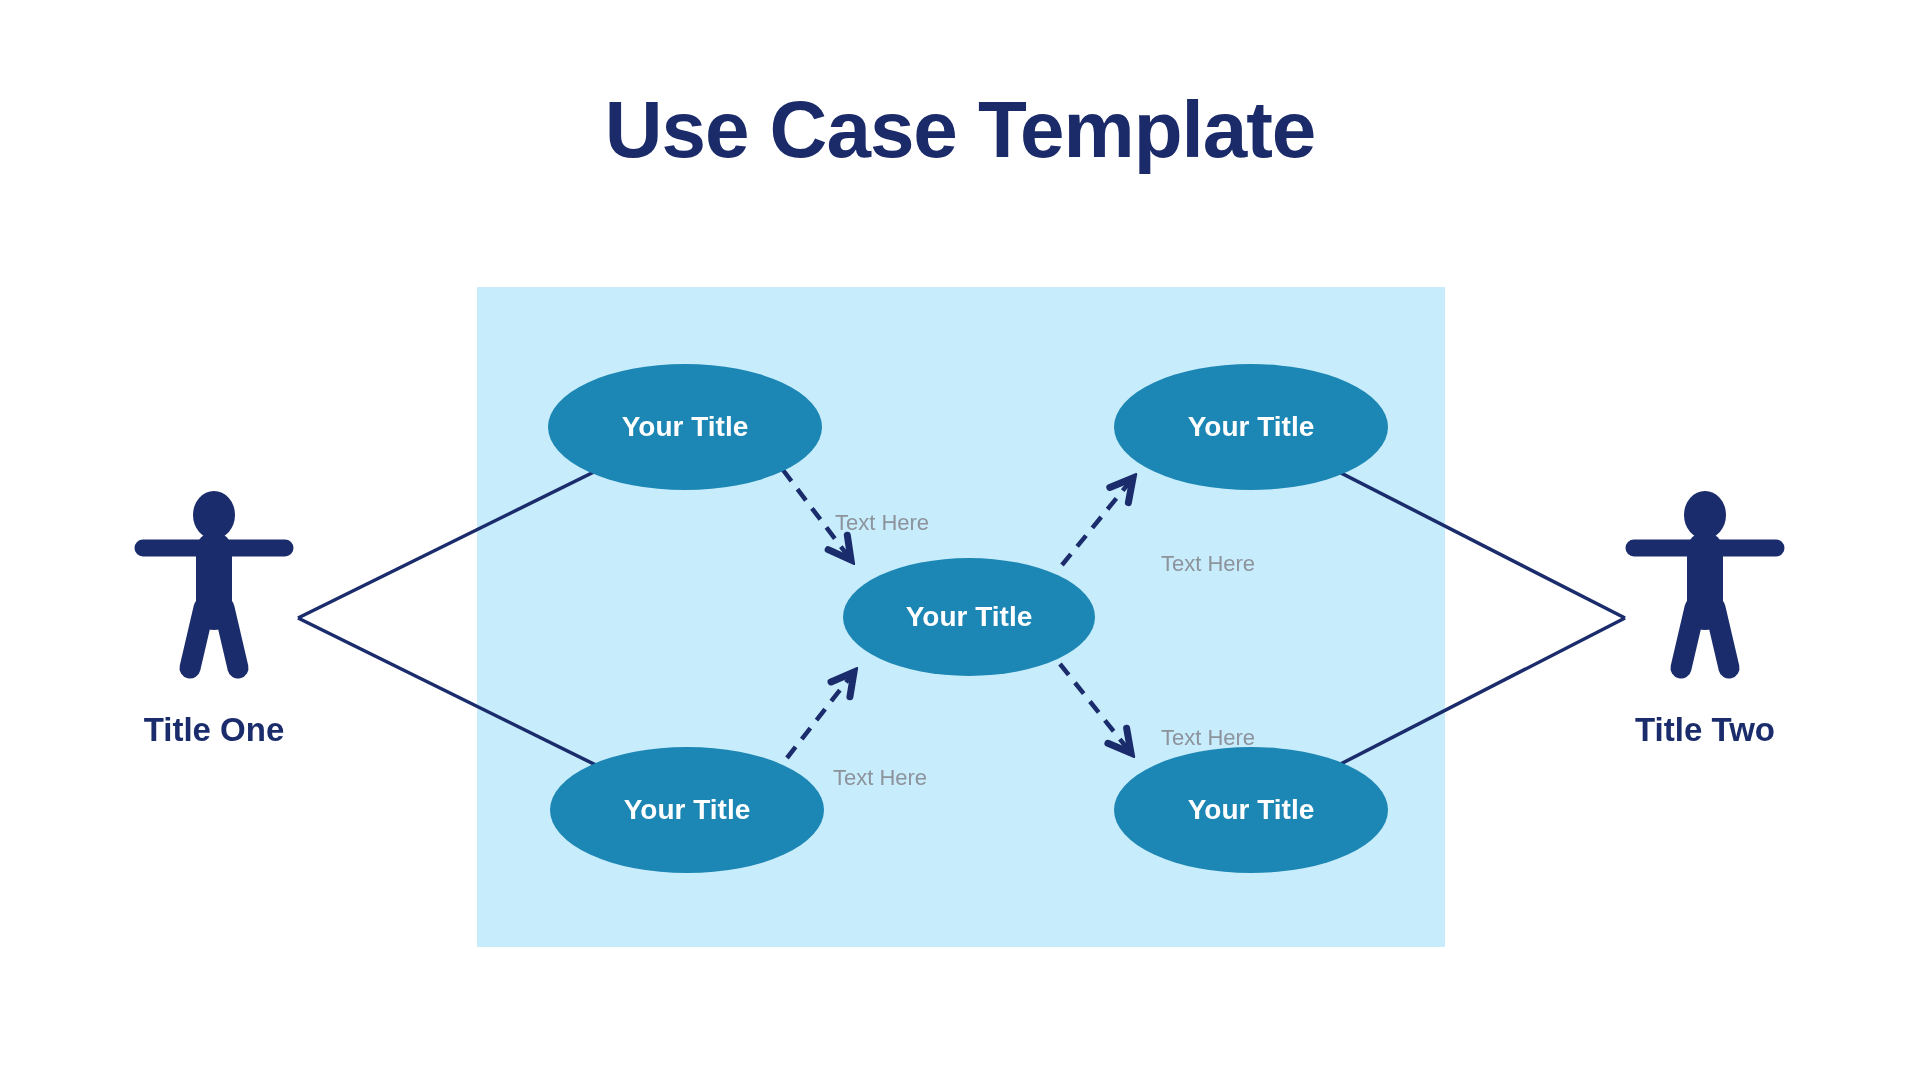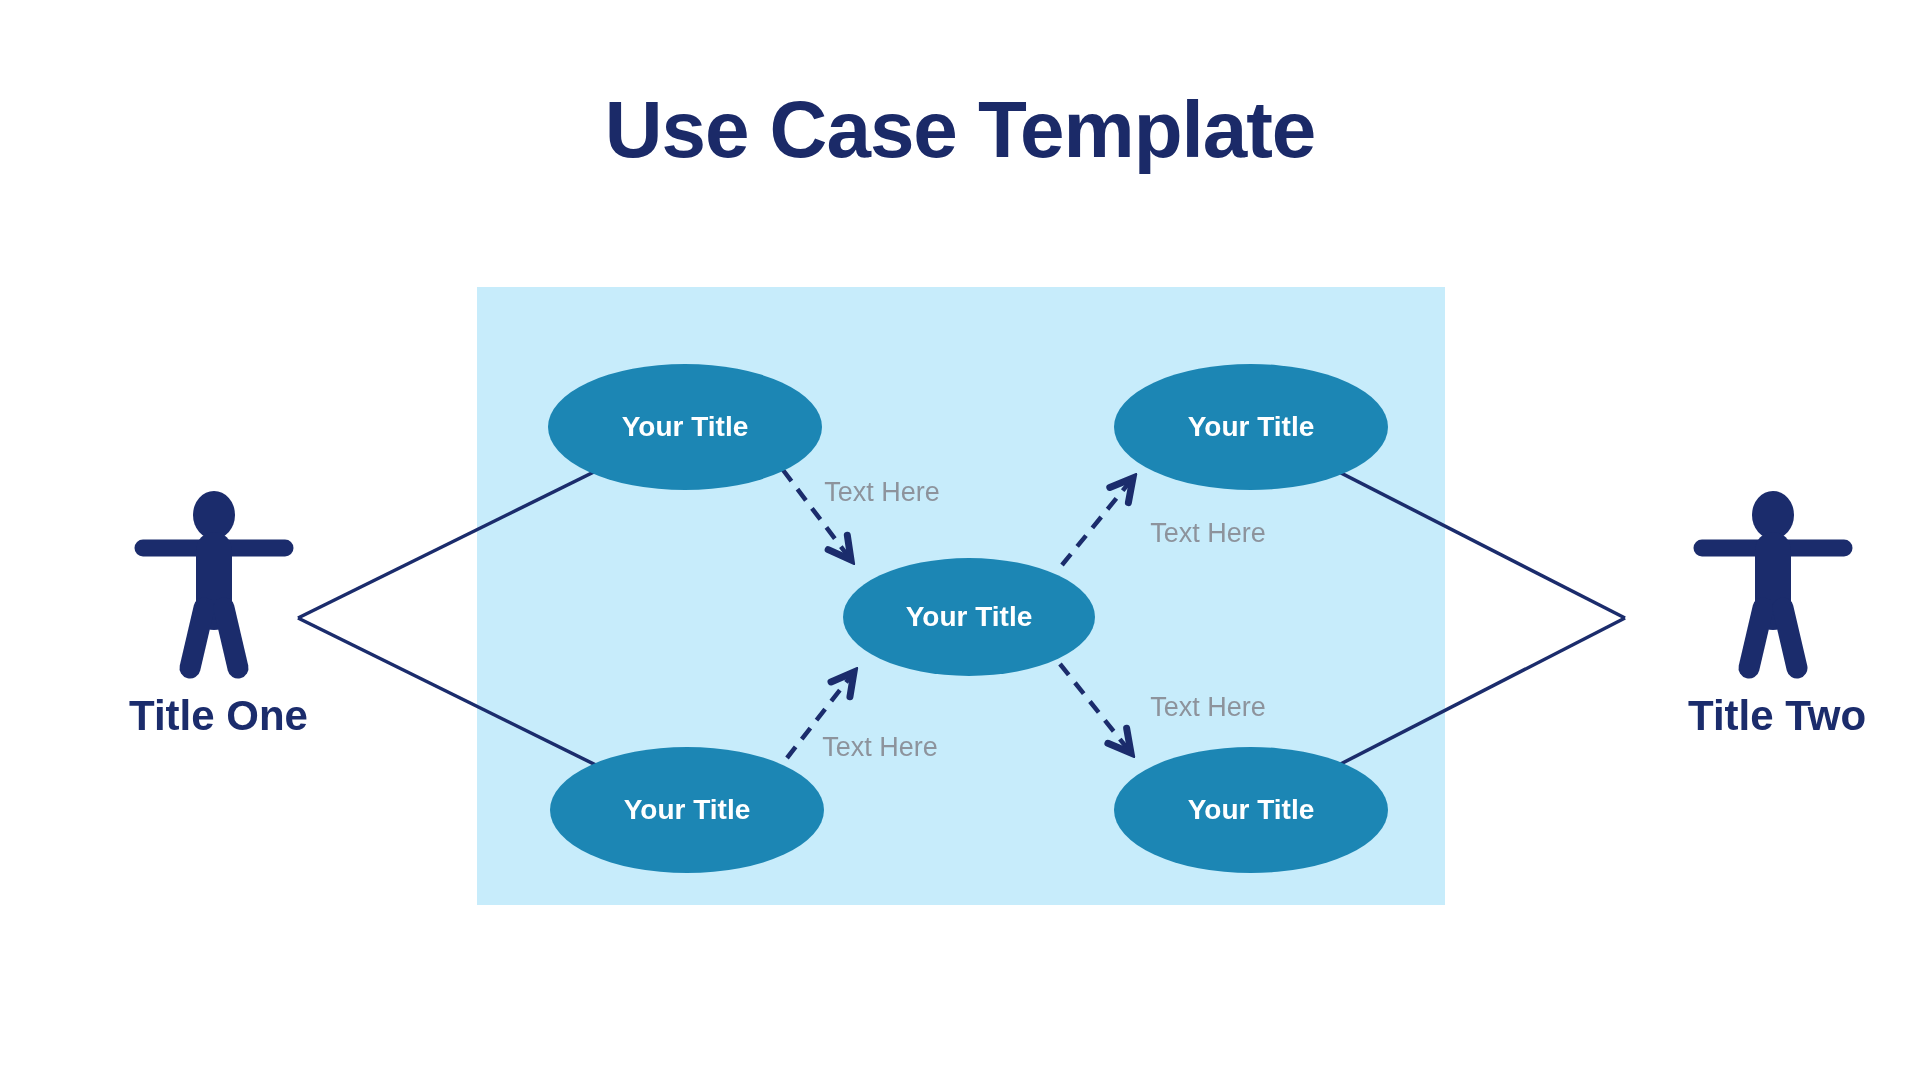--- a/index.html
+++ b/index.html
@@ -1,20 +1,20 @@
 <!DOCTYPE html>
 <html><head>
 <meta charset="utf-8">
 <style>
   * { margin: 0; padding: 0; box-sizing: border-box; }
   html, body { background: #ffffff; }
   .canvas {
     position: relative;
     width: 1920px;
-    height: 905px;
+    height: 1080px;
     background: #ffffff;
     overflow: hidden;
     font-family: "Liberation Sans", sans-serif;
   }
   .page-title {
     position: absolute;
     top: 84px;
     left: 0;
     width: 100%;
     text-align: center;
@@ -54,38 +54,39 @@
   }
   .uc-tl { left: 548px;  top: 364px; width: 274px; height: 126px; }
   .uc-tr { left: 1114px; top: 364px; width: 274px; height: 126px; }
   .uc-c  { left: 843px;  top: 558px; width: 252px; height: 118px; }
   .uc-bl { left: 550px;  top: 747px; width: 274px; height: 126px; }
   .uc-br { left: 1114px; top: 747px; width: 274px; height: 126px; }
   .edge-label {
     position: absolute;
     transform: translate(-50%, -50%);
     color: #8d939c;
-    font-size: 27px;
+    font-size: 22px;
     white-space: nowrap;
+    margin-top: 31px;
   }
   .el-1 { left: 882px;  top: 492px; }
   .el-2 { left: 1208px; top: 533px; }
   .el-3 { left: 1208px; top: 707px; }
   .el-4 { left: 880px;  top: 747px; }
   .actor {
     position: absolute;
     width: 170px;
     text-align: center;
   }
   .actor-left  { left: 129px;  top: 488px; }
-  .actor-right { left: 1688px; top: 488px; }
+  .actor-right { left: 1620px; top: 488px; }
   .actor-label {
     display: block;
-    margin-top: 4px;
-    font-size: 42px;
+    margin-top: 23px;
+    font-size: 33px;
     font-weight: bold;
     color: #1b2c6c;
     white-space: nowrap;
   }
 </style>
 </head>
 <body>
 
 <div class="canvas">
 

